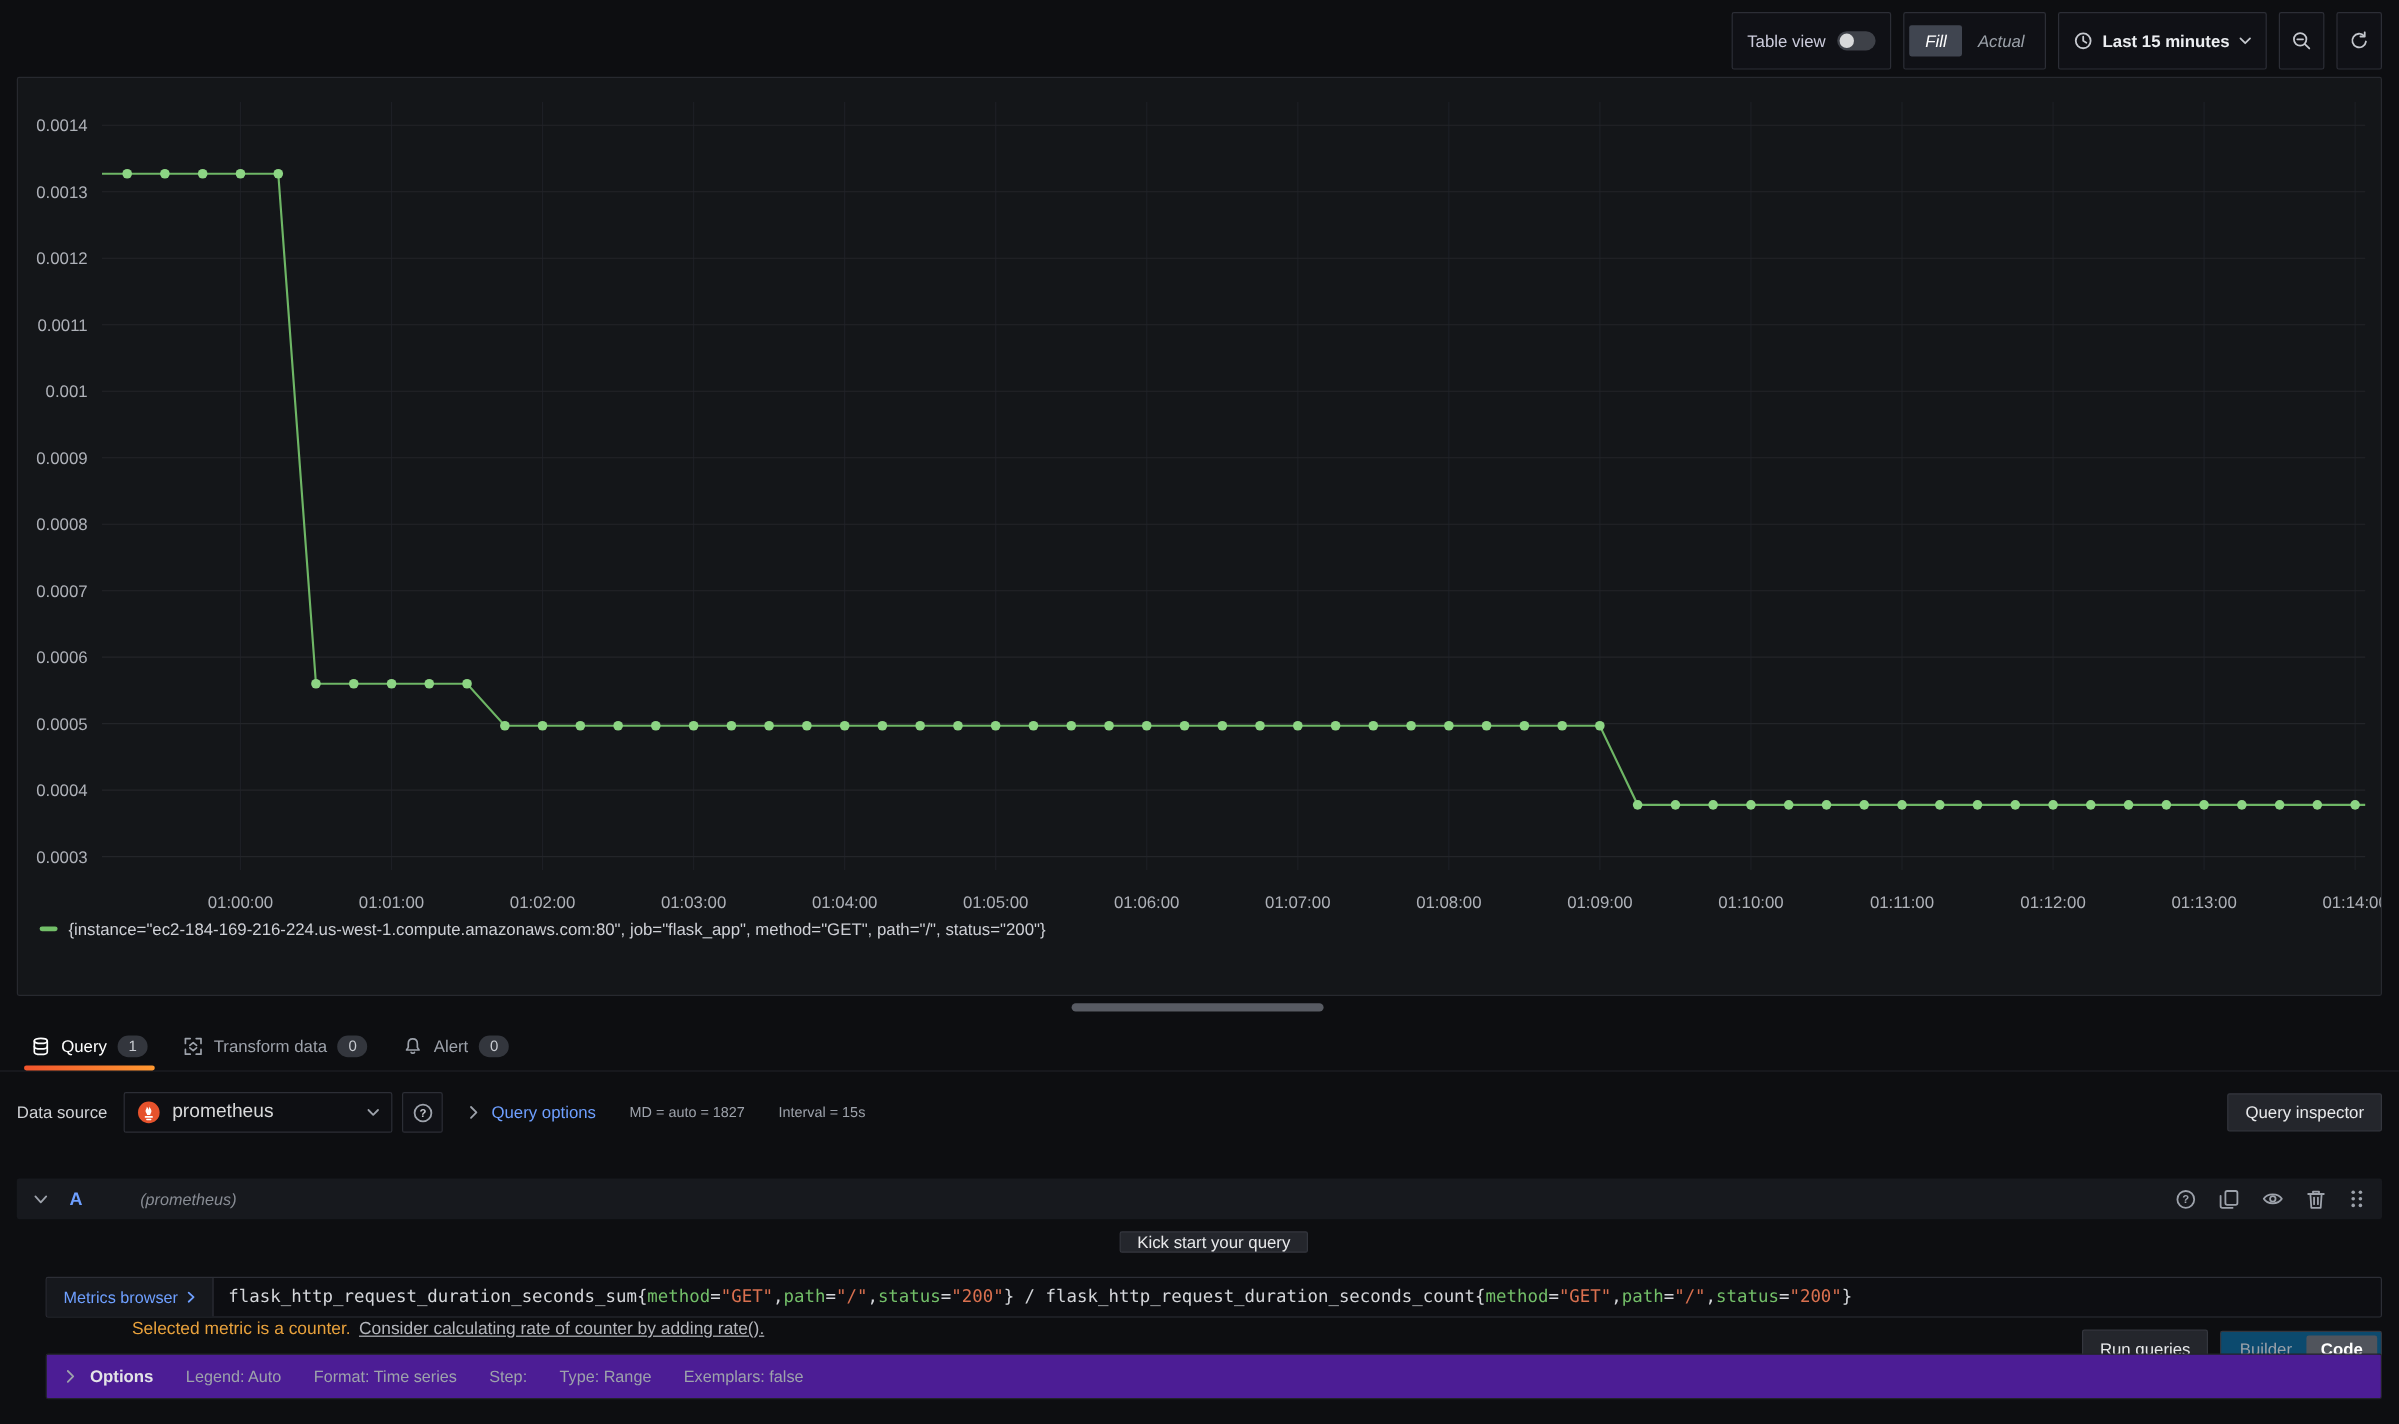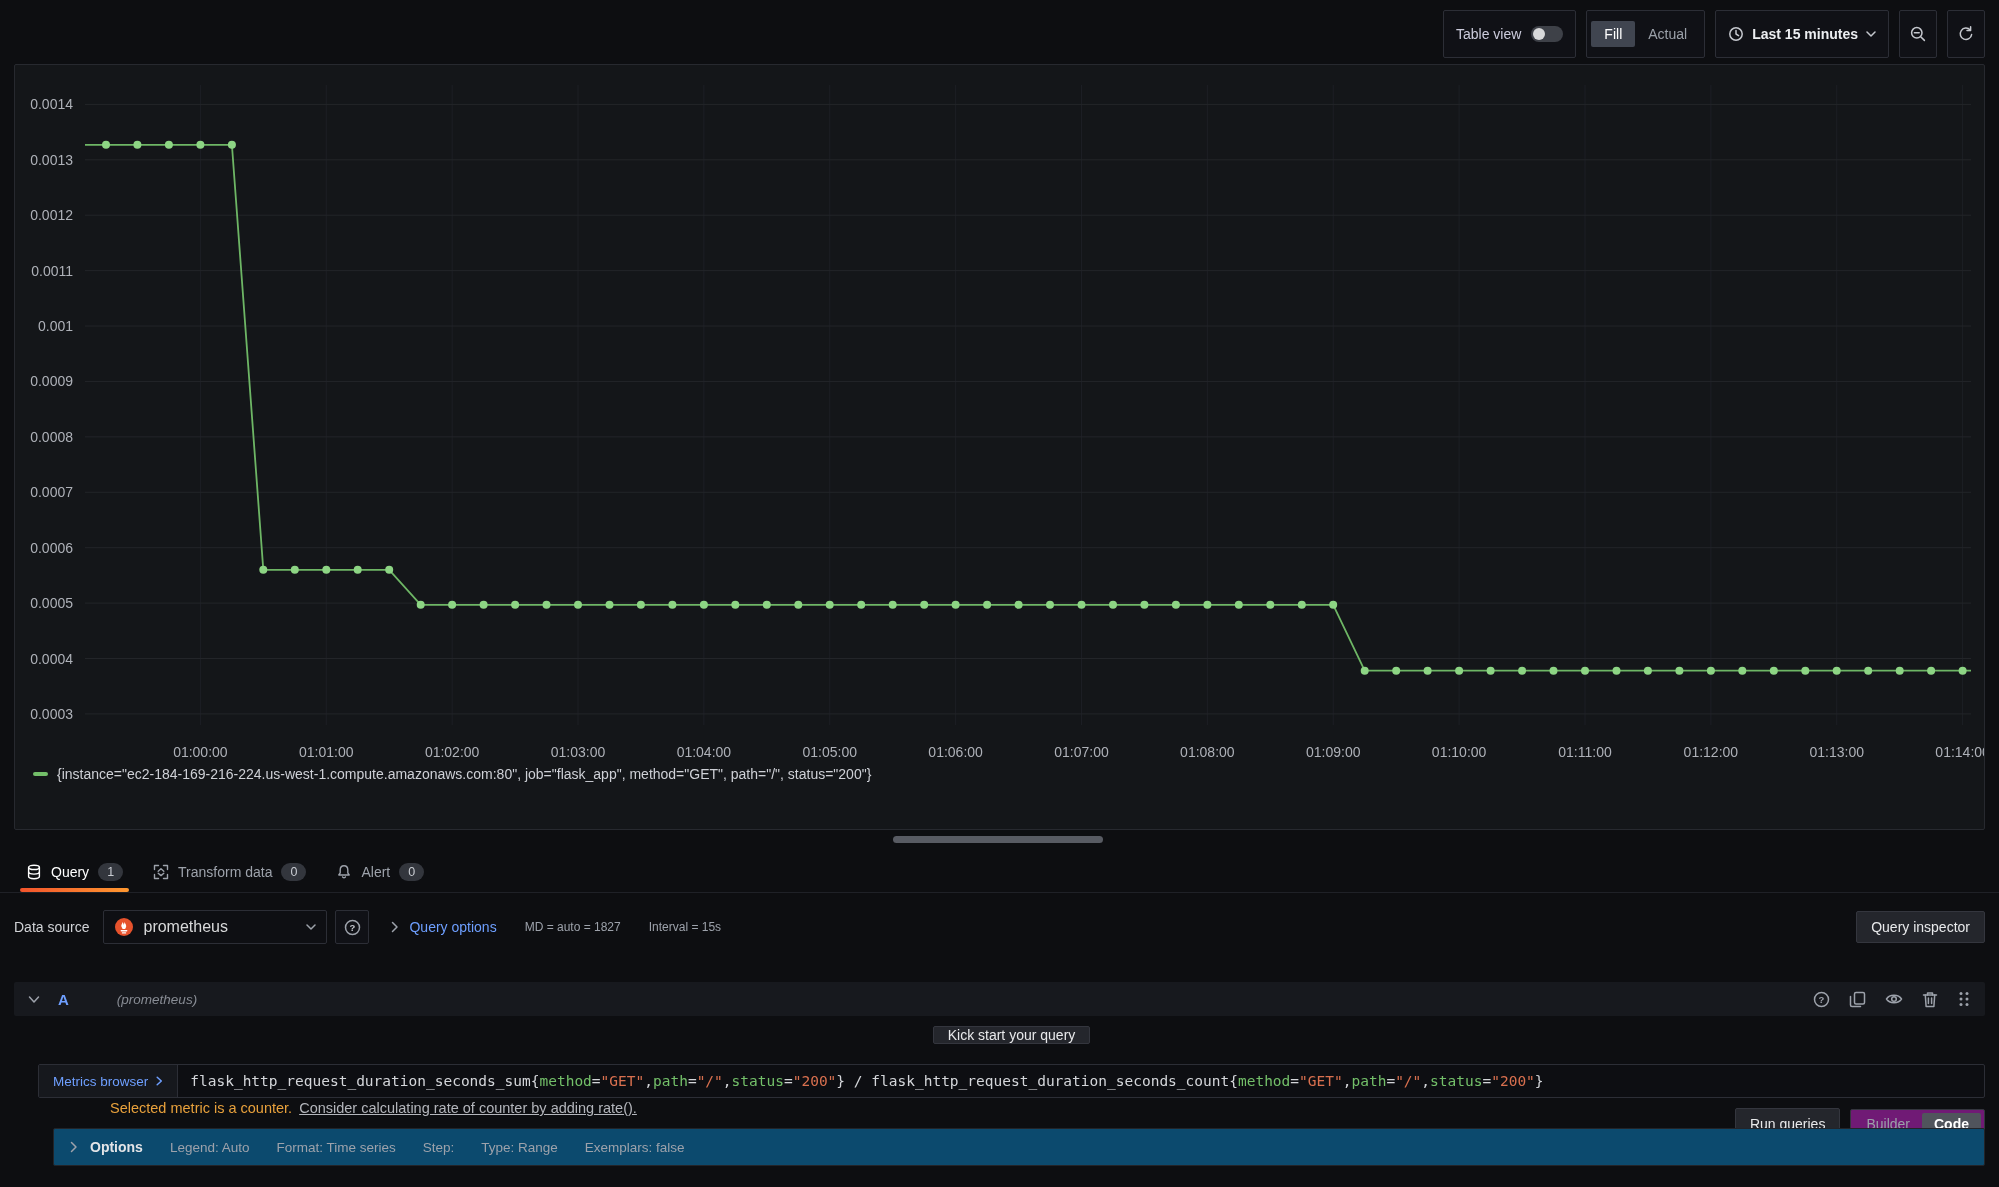--- a/index.html
+++ b/index.html
@@ -12,21 +12,21 @@
     overflow:hidden;
   }
   svg { display:block; }
 
   
   .topbar { position:absolute; top:10px; right:14px; display:flex; gap:10px; align-items:stretch; height:48px; }
   .tb-box { display:flex; align-items:center; gap:10px; padding:0 12px; border:1px solid #2c2e36; border-radius:2px; background:#101116; }
   .tb-label { font-size:14px; color:#ccccdc; }
   .switch { width:32px; height:16px; border-radius:9px; background:#3e4148; position:relative; cursor:pointer; flex:none; }
   .switch::after { content:""; position:absolute; left:2px; top:2px; width:12px; height:12px; border-radius:50%; background:#d8d9da; }
-  .seg { padding:0 4px; gap:0; }
+  .seg { padding:0 4px; gap:0;font-style:italic; }
   .seg-btn { padding:5px 13px; font-size:14px; color:#9ba1a9; border-radius:2px; }
   .seg-btn.active { background:#404550; color:#fff; font-weight:500; }
   .time-btn { font-weight:600; color:#eceef1; font-size:14px; gap:8px; }
   .icon-btn { width:38px; justify-content:center; padding:0; }
   .tb-icon { stroke:#c5c8ce; fill:none; stroke-width:1.5; stroke-linecap:round; stroke-linejoin:round; }
 
   
   .panel { position:absolute; left:14px; right:14px; top:64px; height:766px; background:#141619; border:1px solid #27292f; border-radius:2px; }
   .panel-title { padding:10px 18px 6px; font-size:15px; font-weight:500; color:#e3e4e7; }
   #chart-svg text { font-size:14px; fill:#aeb1b8; font-family:"Liberation Sans",sans-serif; }
@@ -59,36 +59,36 @@
   
   .q-header { position:absolute; left:14px; right:14px; top:982px; height:34px; background:#17191e; border-radius:2px; display:flex; align-items:center; padding:0 14px; }
   .q-ref { color:#6e9fff; font-weight:600; font-size:15px; margin-left:18px; }
   .q-hint { font-style:italic; color:#888c94; font-size:13.5px; margin-left:48px; }
   .q-icons { margin-left:auto; display:flex; gap:19px; align-items:center; }
   .q-icons > span { cursor:pointer; display:flex; }
 
   .kick-row { position:absolute; left:38px; right:14px; top:1026px; height:32px; display:flex; align-items:center; gap:24px;flex-direction:column; }
   .explain { display:flex; gap:0; align-items:center; font-size:14px; color:#ccccdc; }
   .right-controls { margin-left:auto; display:flex; gap:10px; align-items:center; }
-  .bc-group { display:flex; border:1px solid #34363e; border-radius:2px; background:#701a75; padding:3px; }
+  .bc-group { display:flex; border:1px solid #34363e; border-radius:2px; background:#0c4a6e; padding:3px; }
   .bc-btn { padding:3px 12px; font-size:14px; color:#9ba1a9; border-radius:2px; cursor:pointer; }
   .bc-btn.active { background:#50545c; color:#fff; font-weight:600; }
 
   .editor-row { position:absolute; left:38px; right:14px; top:1064px; height:34px; display:flex; align-items:stretch; border:1px solid #2c2e36; border-radius:2px; background:#0d0e12; }
   .mb-cell { display:flex; align-items:center; gap:8px; padding:0 14px; background:#16181d; border-right:1px solid #2c2e36; color:#6e9fff; font-size:13.5px; font-weight:500; cursor:pointer; flex:none; }
   .code-cell { flex:1; display:flex; align-items:center; padding:0 12px; font-family:"DejaVu Sans Mono","Liberation Mono",monospace; font-size:14.5px; color:#d4d6da; white-space:pre; overflow:hidden; cursor:text; }
   .tk-label { color:#73bf69; }
   .tk-string { color:#d9704f; }
   .tk-metric,.tk-brace,.tk-op { color:#d4d6da; }
 
   .warning-row { position:absolute; left:110px; top:1100px; font-size:14.5px; display:flex; gap:7px; }
   .warn-text { color:#e8a13c; }
   .warn-link { color:#b4b6bc; text-decoration:underline; cursor:pointer; }
 
-  .options-bar { position:absolute; left:38px; right:14px; top:1128px; height:38px; background:#0c4a6e; border:1px solid #222429; border-radius:2px; display:flex; align-items:center; gap:27px; padding:0 16px;margin-left:15px; }
+  .options-bar { position:absolute; left:38px; right:14px; top:1128px; height:38px; background:#4c1d95; border:1px solid #222429; border-radius:2px; display:flex; align-items:center; gap:27px; padding:0 16px; }
   .options-head { display:flex; align-items:center; gap:12px; cursor:pointer; }
   .options-label { color:#e3e4e7; font-weight:600; font-size:14px; }
   .options-bar [data-name="option-stat"] { color:#9da2ab; font-size:13.5px; }
 </style>
 </head>
 <body>
 
 <header class="topbar" data-name="panel-toolbar">
   <div class="tb-box" data-name="table-view-group">
     <span class="tb-label" data-name="table-view-label">Table view</span>

